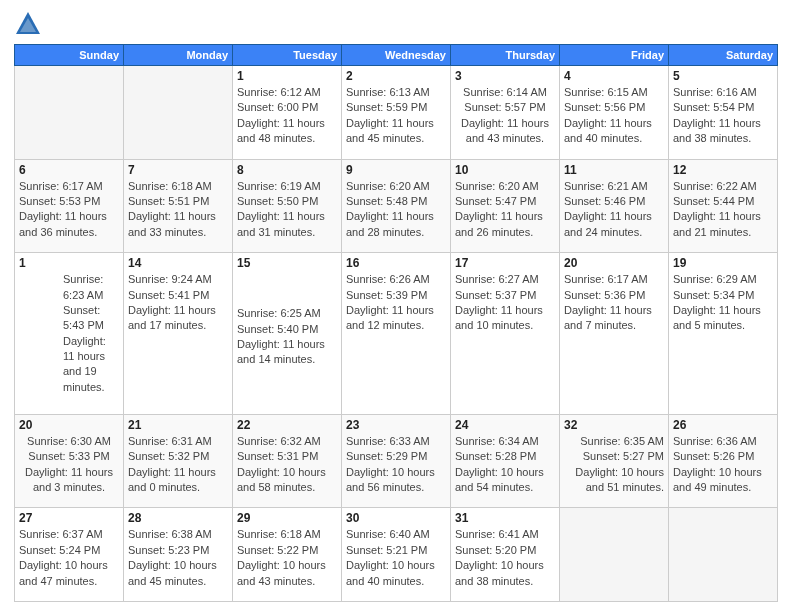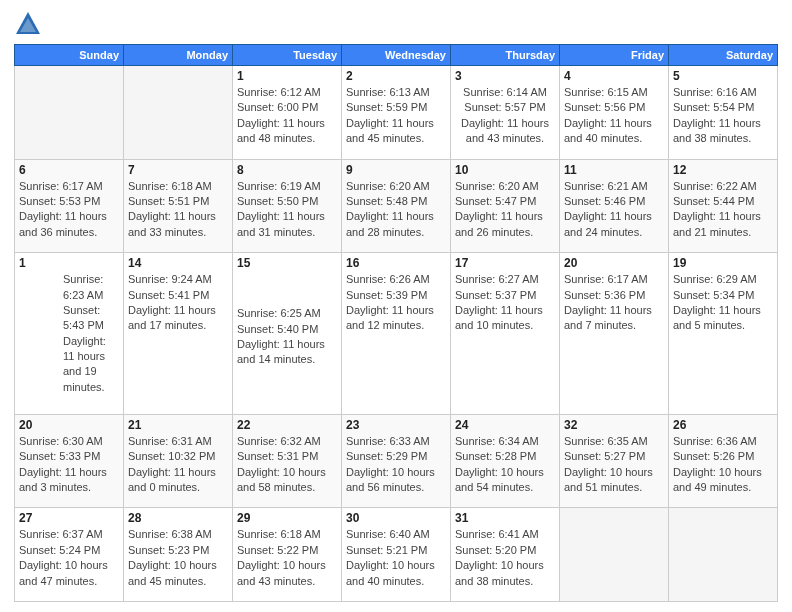--- a/index.html
+++ b/index.html
@@ -256,28 +256,28 @@
           <td>
             <span class="day-number">19</span>
             <div class="day-info" style="white-space: pre-line;">Sunrise: 6:29 AM
 Sunset: 5:34 PM
 Daylight: 11 hours and 5 minutes.</div>
           </td>
         </tr>
         <tr>
           <td>
             <span class="day-number">20</span>
-            <div class="day-info" style="white-space: pre-line;">Sunrise: 6:30 AM
+            <div class="day-info" style="white-space: pre-line; text-align: center;">Sunrise: 6:30 AM
 Sunset: 5:33 PM
 Daylight: 11 hours and 3 minutes.</div>
           </td>
           <td>
             <span class="day-number">21</span>
             <div class="day-info" style="white-space: pre-line;">Sunrise: 6:31 AM
-Sunset: 10:32 PM
+Sunset: 5:32 PM
 Daylight: 11 hours and 0 minutes.</div>
           </td>
           <td>
             <span class="day-number">22</span>
             <div class="day-info" style="white-space: pre-line;">Sunrise: 6:32 AM
 Sunset: 5:31 PM
 Daylight: 10 hours and 58 minutes.</div>
           </td>
           <td>
             <span class="day-number">23</span>
@@ -286,21 +286,21 @@
 Daylight: 10 hours and 56 minutes.</div>
           </td>
           <td>
             <span class="day-number">24</span>
             <div class="day-info" style="white-space: pre-line;">Sunrise: 6:34 AM
 Sunset: 5:28 PM
 Daylight: 10 hours and 54 minutes.</div>
           </td>
           <td>
             <span class="day-number">32</span>
-            <div class="day-info" style="white-space: pre-line;">Sunrise: 6:35 AM
+            <div class="day-info" style="white-space: pre-line; text-align: right;">Sunrise: 6:35 AM
 Sunset: 5:27 PM
 Daylight: 10 hours and 51 minutes.</div>
           </td>
           <td>
             <span class="day-number">26</span>
             <div class="day-info" style="white-space: pre-line;">Sunrise: 6:36 AM
 Sunset: 5:26 PM
 Daylight: 10 hours and 49 minutes.</div>
           </td>
         </tr>

